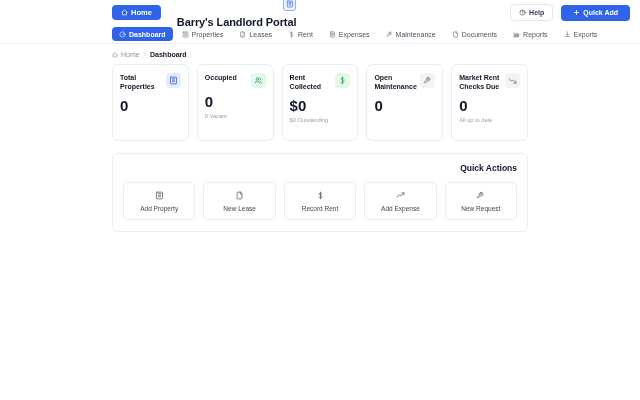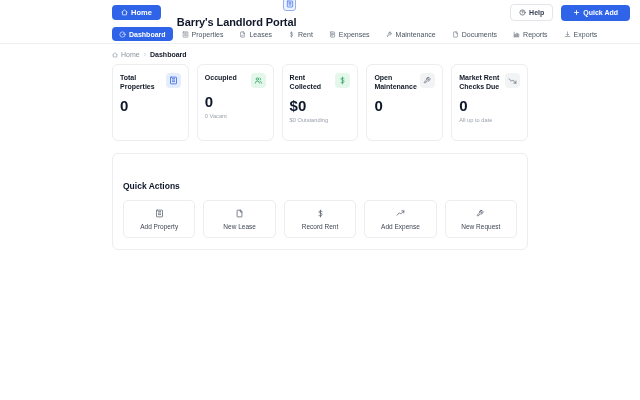--- a/index.html
+++ b/index.html
@@ -121,21 +121,21 @@
     margin-top: 6px; line-height: 1;
   }
   .stat-sub {
     font-size: 5.7px; color: #9aa1ad; margin-top: 4px; line-height: 1.3;
   }
 
   
   .qa-wrap { padding: 12px 112px 0; }
   .qa-panel {
     border: 1px solid #ebedf0; border-radius: 6px;
-    background: #fff; padding: 27px 10px 11px;
+    background: #fff; padding: 9px 10px 11px; text-align: right;
   }
   .qa-title { font-size: 8.5px; font-weight: 700; color: #0f172a; }
   .qa-grid { display: flex; gap: 8px; margin-top: 9px; }
   .qa-tile {
     flex: 1 1 0; min-width: 0;
     border: 1px solid #ecedf0; border-radius: 5px;
     background: #fff;
     padding: 8px 3px 7px;
     display: flex; flex-direction: column; align-items: center; gap: 5px;
     cursor: pointer;

